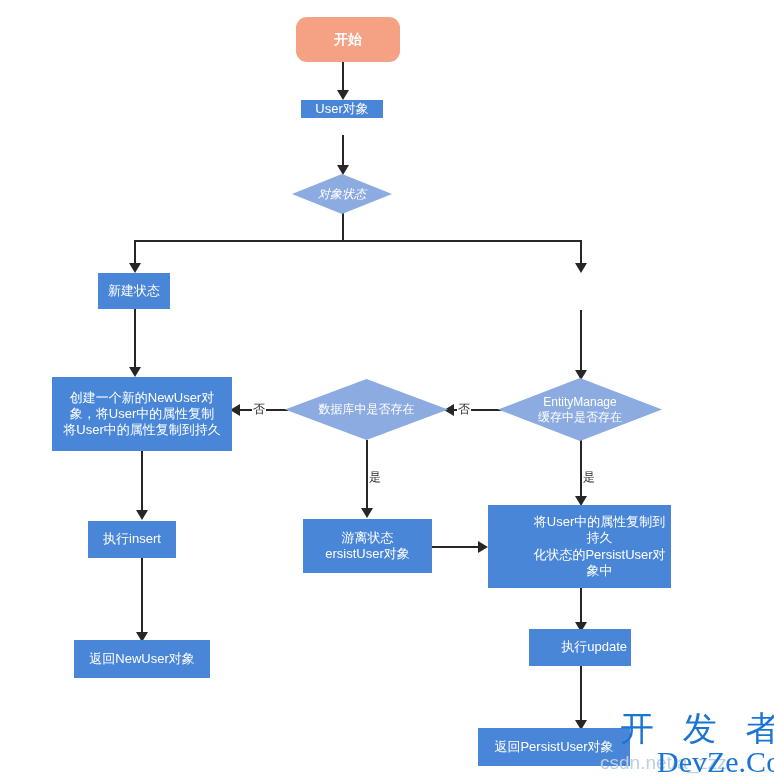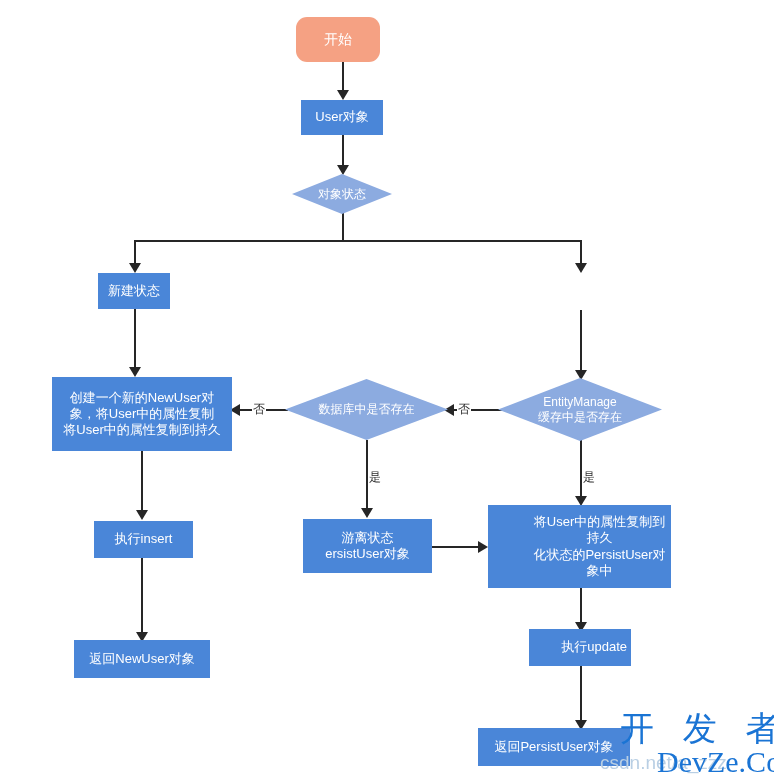--- a/index.html
+++ b/index.html
@@ -178,29 +178,29 @@
 
   <div class="edge v" style="left:141px; top:558px; height:82px;"></div>
   <div class="arrow down" style="left:136px; top:632px;"></div>
 
   <div class="edge v" style="left:580px; top:588px; height:42px;"></div>
   <div class="arrow down" style="left:575px; top:622px;"></div>
 
   <div class="edge v" style="left:580px; top:666px; height:62px;"></div>
   <div class="arrow down" style="left:575px; top:720px;"></div>
 
-  <div class="node start" style="left:296px; top:17px; width:84px; height:45px;">
+  <div class="node start" style="left:296px; top:17px; width:104px; height:45px;font-weight:bold;">
     <span class="txt">开始</span>
   </div>
 
-  <div class="node proc" style="left:301px; top:100px; width:82px; height:35px;">
+  <div class="node proc" style="left:301px; top:100px; width:82px; height:18px;">
     <span class="txt">User对象</span>
   </div>
 
-  <div class="node diamond" style="left:292px; top:174px; width:100px; height:40px;">
+  <div class="node diamond" style="left:292px; top:174px; width:100px; height:40px;font-style:italic;">
     <svg class="dshape" viewBox="0 0 100 40" preserveAspectRatio="none">
       <polygon points="50,0 100,20 50,40 0,20" fill="#8cabe0"></polygon>
     </svg>
     <span class="txt">对象状态</span>
   </div>
 
   <div class="node proc" style="left:98px; top:273px; width:72px; height:36px;text-align:center;">
     <span class="txt">新建状态</span>
   </div>
 
@@ -219,21 +219,21 @@
   </div>
 
   <div class="node diamond" style="left:498px; top:378px; width:164px; height:63px;">
     <svg class="dshape" viewBox="0 0 164 63" preserveAspectRatio="none">
       <polygon points="82,0 164,31.5 82,63 0,31.5" fill="#8cabe0"></polygon>
     </svg>
     <span class="txt">EntityManage
 缓存中是否存在</span>
   </div>
 
-  <div class="node proc" style="left:94px; top:521px; width:99px; height:37px;">
+  <div class="node proc" style="left:88px; top:521px; width:88px; height:37px;">
     <span class="txt">执行insert</span>
   </div>
 
   <div class="node proc" style="left:303px; top:519px; width:129px; height:54px;">
     <span class="txt">游离状态
 ersistUser对象</span>
   </div>
 
   <div class="node proc" style="left:488px; top:505px; width:183px; height:83px;padding-left:40px;">
     <span class="txt">将User中的属性复制到持久

